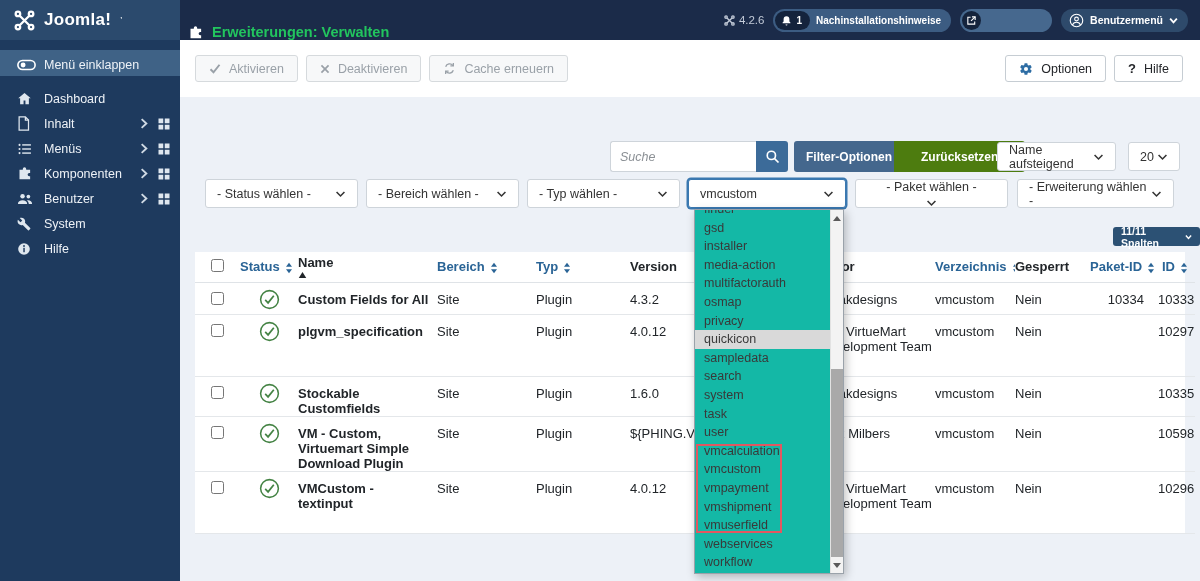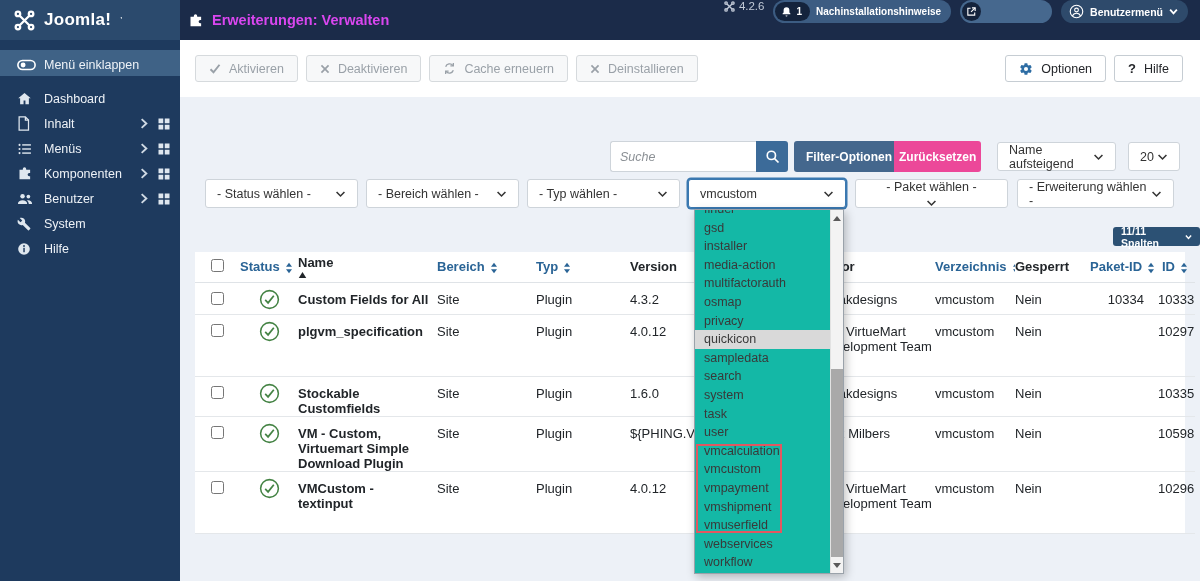--- a/index.html
+++ b/index.html
@@ -4,23 +4,23 @@
 <style>
   * { margin:0; padding:0; box-sizing:border-box; }
   html,body { width:1200px; height:581px; font-family:"Liberation Sans", sans-serif; }
   .screen { position:relative; width:1200px; height:581px; background:#edf1f7; overflow:hidden; }
 
   
   .header { position:absolute; top:0; left:0; width:1200px; height:40px; background:#1b2b49; z-index:30; }
   .logo-block { position:absolute; left:0; top:0; width:180px; height:40px; background:#2b4a6d; display:flex; align-items:center; padding-left:14px; gap:9px; cursor:pointer; }
   .logo-text { color:#fff; font-size:17px; font-weight:bold; letter-spacing:.3px; }
   .logo-mark { color:#fff; font-size:9px; vertical-align:top; }
-  .title-area { position:absolute; left:188px; top:0; height:40px; display:flex; align-items:center; gap:9px; color:#d946ef; }
+  .title-area { position:absolute; left:188px; top:0; height:40px; display:flex; align-items:flex-end; gap:9px; color:#22c55e; }
   .page-title { font-size:14.5px; font-weight:bold; }
-  .header-meta { position:absolute; right:12px; top:0; height:40px; display:flex; align-items:flex-start; gap:9px; }
+  .header-meta { position:absolute; right:12px; top:0; height:40px; display:flex; align-items:center; gap:9px; }
   .version { color:#c3cbd8; font-size:11.5px; display:flex; align-items:center; gap:4px; }
   .pill { height:23px; border-radius:12px; display:flex; align-items:center; color:#fff; font-size:10px; font-weight:bold; cursor:pointer; }
   .pill-notif { background:#3c5c82; padding:0 10px 0 2px; gap:6px; }
   .pill-oval { background:#14233c; height:19px; border-radius:10px; display:flex; align-items:center; gap:4px; padding:0 8px 0 6px; font-size:10px; }
   .pill-preview { background:#46688e; width:92px; padding:0 2px; }
   .pill-circle-dark { background:#14233c; width:19px; height:19px; border-radius:10px; display:flex; align-items:center; justify-content:center; }
   .pill-user { background:#2e4a6b; padding:0 10px 0 8px; gap:6px; font-size:10.5px; }
 
   
   .sidebar { position:absolute; left:0; top:40px; width:180px; height:541px; background:#1e3a5e; z-index:20; }
@@ -39,21 +39,21 @@
   .btn .b-icon { display:flex; align-items:center; }
   .btn-active { background:#fff; border-color:#c6cdd3; color:#24262a; cursor:pointer; font-weight:normal; }
   .btn-active .blue { color:#2e6da4; }
   .btn-q { font-weight:bold; color:#24262a; font-size:13px; }
 
   
   .search-input { position:absolute; left:610px; top:141px; width:146px; height:31px; border:1px solid #ced4da; border-right:none; border-radius:3px 0 0 3px; padding:0 9px; font-size:12.5px; font-family:"Liberation Sans",sans-serif; color:#333; background:#fff; }
   .search-input::placeholder { font-style:italic; color:#8b9095; }
   .search-btn { position:absolute; left:756px; top:141px; width:32px; height:31px; background:#3c6b99; border:none; border-radius:0 3px 3px 0; display:flex; align-items:center; justify-content:center; cursor:pointer; }
   .filter-opt-btn { position:absolute; left:794px; top:141px; height:31px; background:#44678d; color:#fff; font-size:12px; font-weight:bold; display:flex; align-items:center; gap:7px; padding:0 12px; border-radius:3px 0 0 3px; cursor:pointer; }
-  .reset-btn { position:absolute; left:894px; top:141px; height:31px; background:#ec4899; color:#fff; font-size:12px; font-weight:bold; display:flex; align-items:center; padding:0 5px; border-radius:0 3px 3px 0; cursor:pointer; }
+  .reset-btn { position:absolute; left:894px; top:141px; height:31px; background:#4d7c0f; color:#fff; font-size:12px; font-weight:bold; display:flex; align-items:center; padding:0 27px; border-radius:0 3px 3px 0; cursor:pointer; }
   .sel { position:absolute; height:29px; background:#fff; border:1px solid #ced4da; border-radius:3px; display:flex; align-items:center; justify-content:space-between; padding:0 11px; font-size:12.5px; color:#333; cursor:pointer; }
   .sel-sort { left:997px; top:142px; width:119px; }
   .sel-limit { left:1128px; top:142px; width:52px; }
   .filter-row .sel { top:179px; height:29px; }
   .sel-status { left:205px;  width:153px;text-align:right; }
   .sel-bereich { left:366px; width:153px; }
   .sel-typ { left:527px; width:153px; }
   .sel-ordner { left:688px; width:158px; box-shadow:0 0 0 1.5px #3a78b0; border-color:#3a78b0; }
   .sel-paket { left:855px; width:153px;flex-direction:column; }
   .sel-erw { left:1017px; width:157px; }
@@ -327,28 +327,20 @@
       <button class="btn">
         <span class="b-icon">
           <svg width="13" height="13" viewBox="0 0 22 22" fill="none" stroke="#9aa1a8" stroke-width="2.2">
               <path d="M4.5 8A7 7 0 0116.8 6"></path>
               <path d="M17.5 1.5v5h-5"></path>
               <path d="M17.5 14a7 7 0 01-12.3 2"></path>
               <path d="M4.5 20.5v-5h5"></path>
             </svg>
         </span>
         <span>Cache erneuern</span>
-      </button>
-      <button class="btn">
-        <span class="b-icon">
-          <svg width="10" height="10" viewBox="0 0 14 14" fill="none" stroke="#9aa1a8" stroke-width="2.4">
-              <path d="M2 2l10 10M12 2L2 12"></path>
-            </svg>
-        </span>
-        <span>Deinstallieren</span>
       </button>
     </div>
     <div class="tb-right">
       <button class="btn btn-active">
         <span class="b-icon blue">
           <svg width="14" height="14" viewBox="0 0 24 24" fill="#2e6da4">
               <path d="M19.4 13c.04-.33.06-.66.06-1s-.02-.67-.06-1l2.1-1.65a.5.5 0 00.12-.64l-2-3.46a.5.5 0 00-.61-.22l-2.48 1a7.3 7.3 0 00-1.73-1l-.37-2.64A.5.5 0 0013.93 2h-4a.5.5 0 00-.5.42l-.37 2.65c-.62.26-1.2.6-1.73 1l-2.48-1a.5.5 0 00-.6.22l-2 3.46a.5.5 0 00.12.64L4.46 11c-.04.33-.06.66-.06 1s.02.67.06 1l-2.1 1.65a.5.5 0 00-.12.64l2 3.46c.14.24.42.34.6.22l2.49-1c.53.4 1.1.74 1.72 1l.37 2.64c.05.28.26.42.5.42h4c.24 0 .45-.14.5-.42l.37-2.65a7.3 7.3 0 001.72-1l2.49 1c.24.1.5 0 .6-.22l2-3.46a.5.5 0 00-.11-.64zM12 15.5A3.5 3.5 0 1115.5 12 3.5 3.5 0 0112 15.5z"></path>
             </svg>
         </span>
         <span>Optionen</span>

